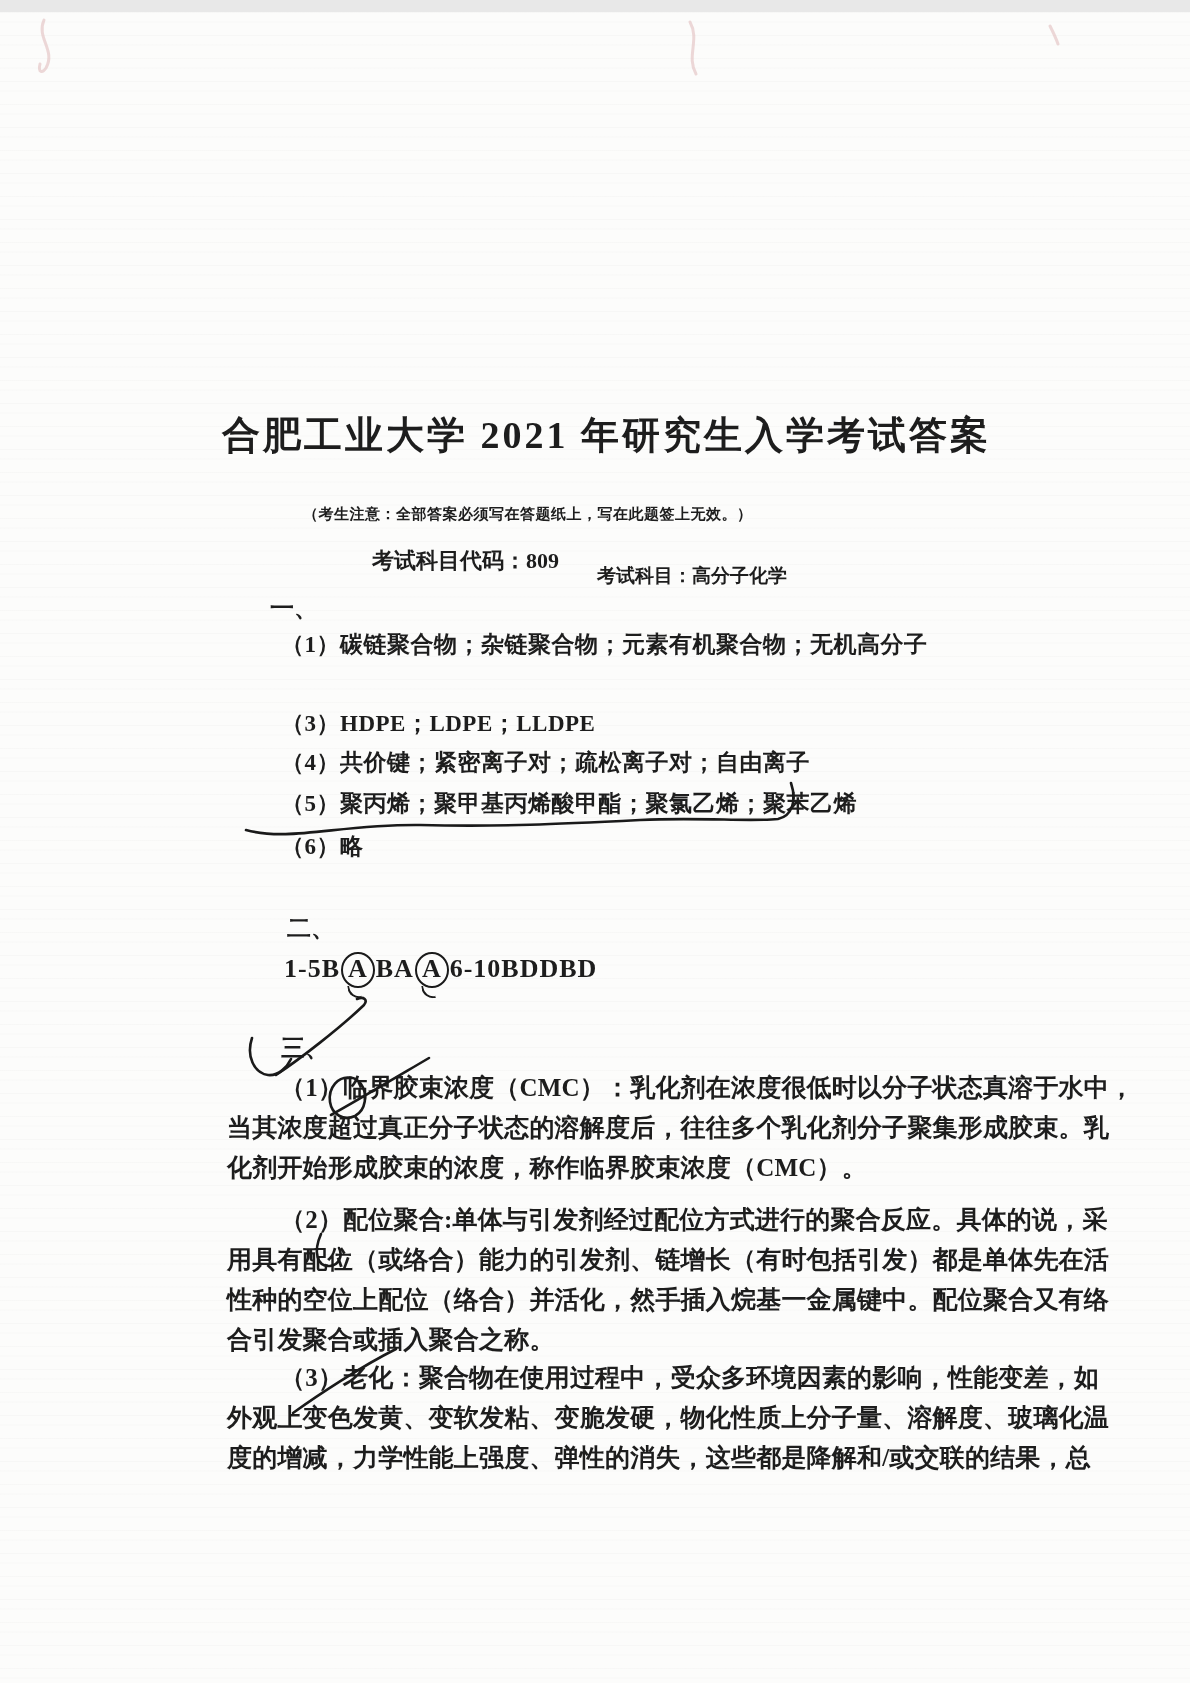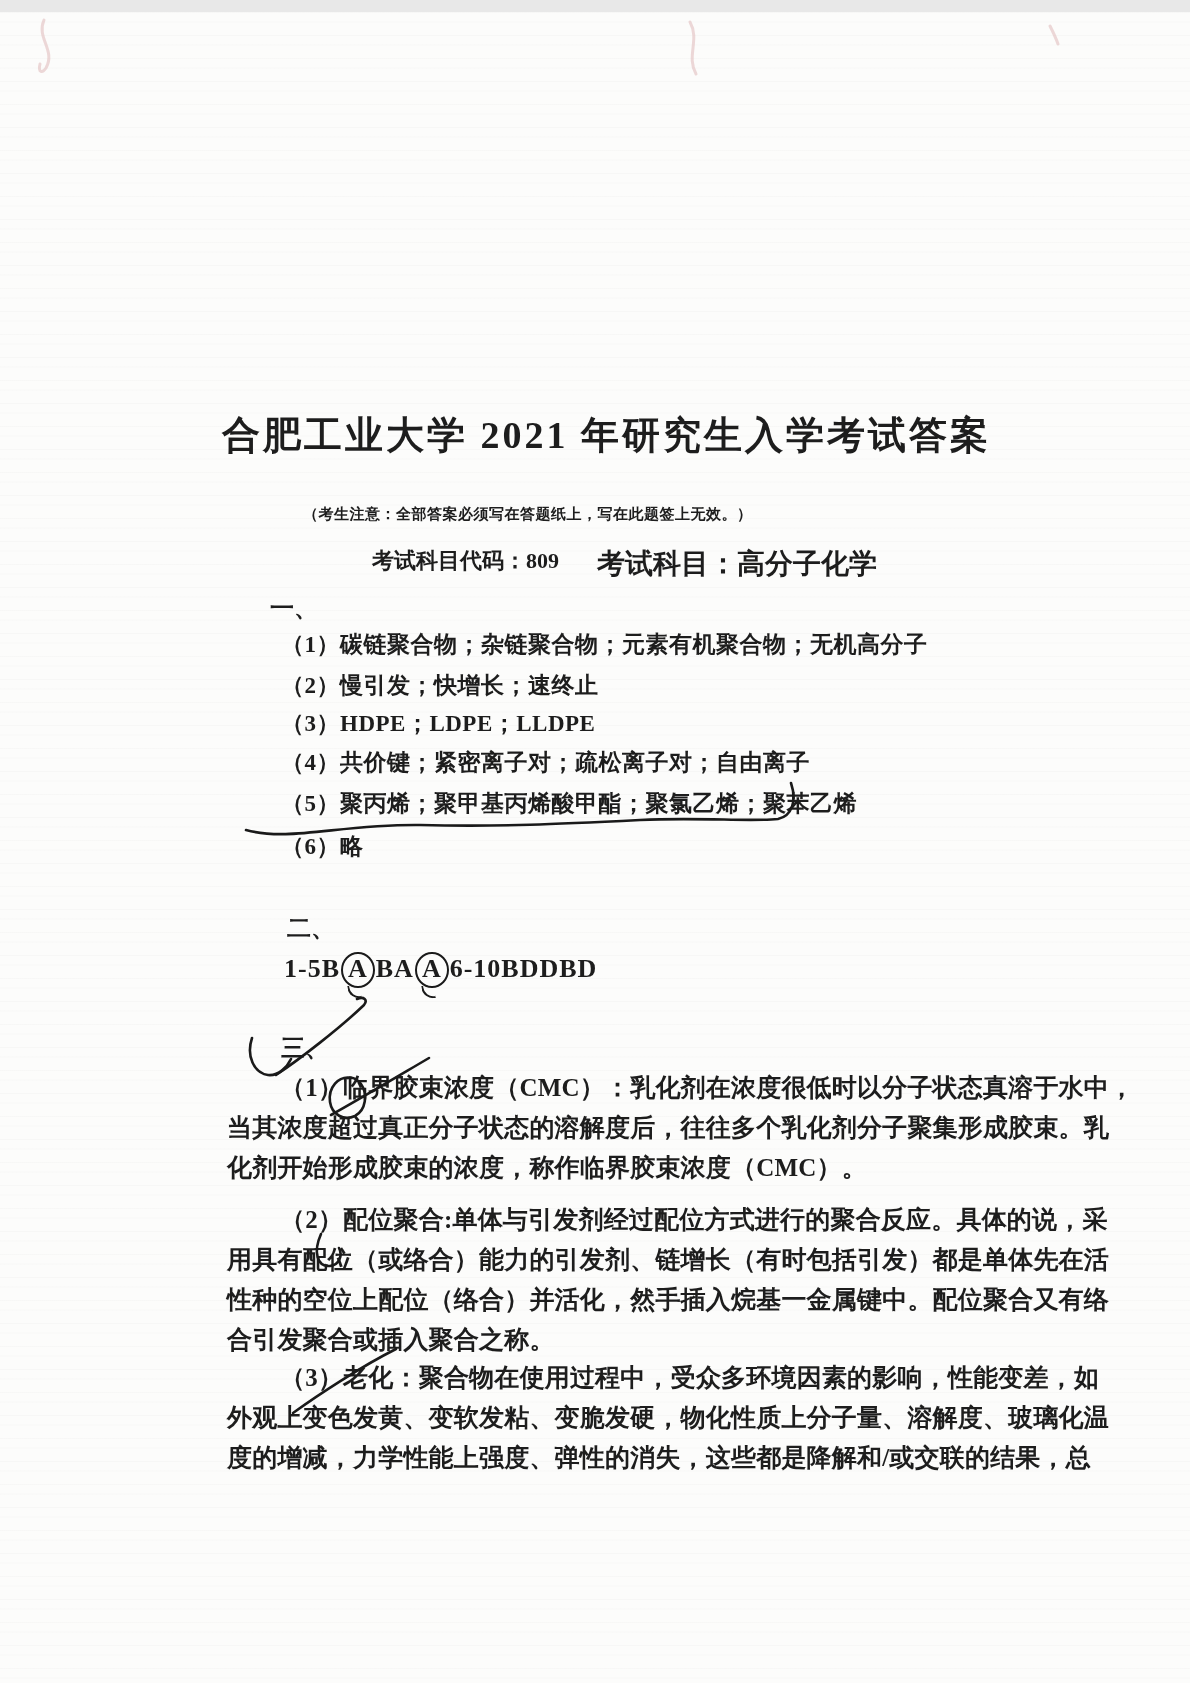--- a/index.html
+++ b/index.html
@@ -17,21 +17,21 @@
     content:""; position:absolute; inset:0; pointer-events:none;
     background:repeating-linear-gradient(180deg,
       rgba(120,120,120,0.035) 0 1px, transparent 1px 9px,
       rgba(150,150,150,0.02) 9px 11px, transparent 11px 23px);
     mix-blend-mode:multiply;
   }
   .abs{position:absolute; white-space:nowrap; line-height:1.15; font-weight:700;}
   .doc-title{left:222px; top:402px; font-size:38px; letter-spacing:3px;}
   .note{left:303px; top:494px; font-size:15px; letter-spacing:.5px;}
   .subj-code{left:372px; top:536px; font-size:22px;}
-  .subj-name{left:597px; top:536px; font-size:28px;}
+  .subj-name{left:597px; top:553px; font-size:19px;}
   .sec{font-size:24px;}
   .sec-one{left:270px; top:583px;}
   .sec-two{left:287px; top:903px;}
   .sec-three{left:281px; top:1023px;}
   .item{left:281px; font-size:23px; letter-spacing:.5px;}
   .it1{top:620px;} .it2{top:661px;} .it3{top:699px;}
   .it4{top:738px;} .it5{top:779px;} .it6{top:822px;}
   .answers{left:284px; top:940px; font-size:26px; letter-spacing:1px;}
   .answers span{display:inline-block;}
   .circled{
@@ -61,21 +61,20 @@
   <div class="abs doc-title">合肥工业大学 2021 年研究生入学考试答案</div>
 
   <div class="abs note">（考生注意：全部答案必须写在答题纸上，写在此题签上无效。）</div>
 
   <div class="abs subj-code">考试科目代码：809</div>
   <div class="abs subj-name">考试科目：高分子化学</div>
 
   <div class="abs sec sec-one">一、</div>
 
   <div class="abs item it1">（1）碳链聚合物；杂链聚合物；元素有机聚合物；无机高分子</div>
-  <div class="abs item it2">（2）慢引发；快增长；速终止</div>
   <div class="abs item it3">（3）HDPE；LDPE；LLDPE</div>
   <div class="abs item it4">（4）共价键；紧密离子对；疏松离子对；自由离子</div>
   <div class="abs item it5">（5）聚丙烯；聚甲基丙烯酸甲酯；聚氯乙烯；聚苯乙烯</div>
   <div class="abs item it6">（6）略</div>
 
   <div class="abs sec sec-two">二、</div>
 
   <div class="abs answers">
     <span>1-5B</span><span class="circled">A</span><span>BA</span><span class="circled">A</span><span>6-10BDDBD</span>
   </div>

